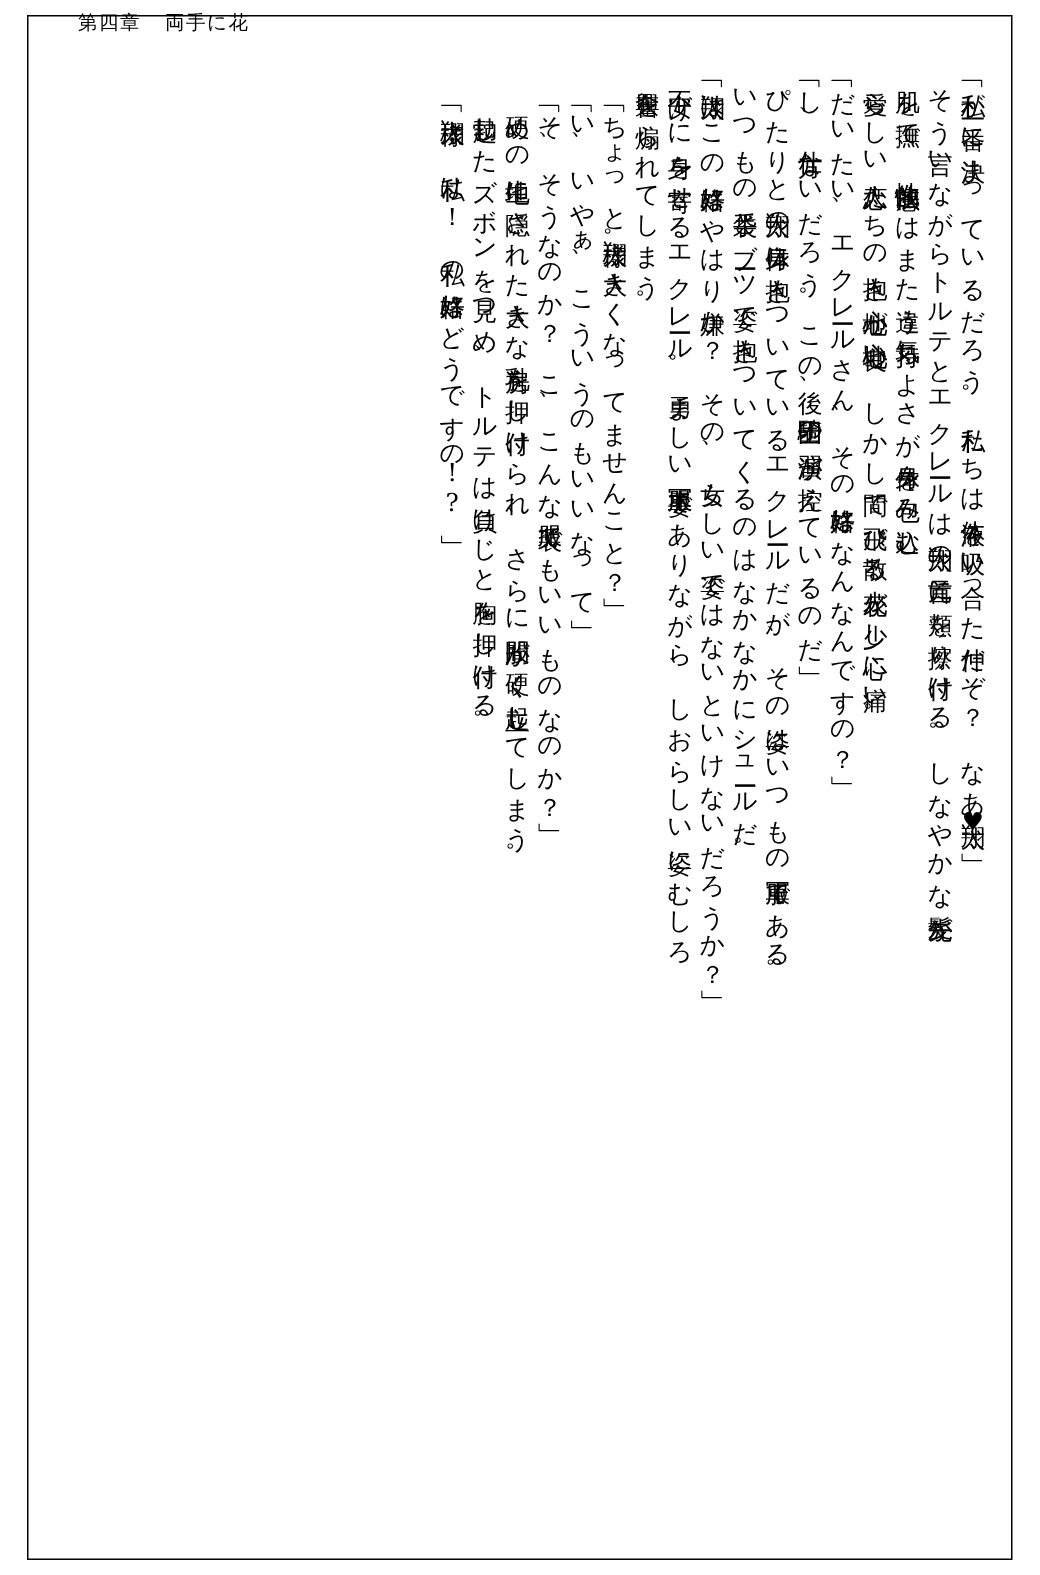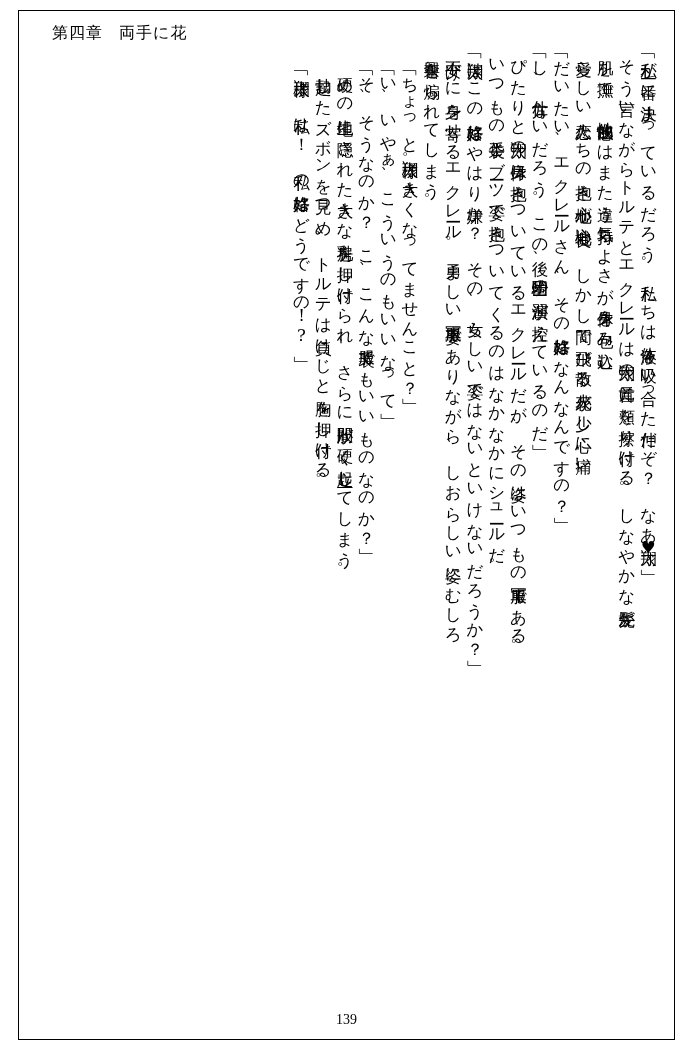--- a/index.html
+++ b/index.html
@@ -26,23 +26,23 @@
     position: absolute;
     left: 18px;
     top: 10px;
     width: 657px;
     height: 1030px;
     border: 1px solid #000;
     box-sizing: border-box;
   }
   .chapter-header {
     position: absolute;
-    top: 23px;
+    top: 6px;
     left: 52px;
-    font-size: 16px;
+    font-size: 13px;
     letter-spacing: 1px;
     white-space: nowrap;
   }
   .chapter-header .num {
     margin-right: 16px;
   }
   .body-area {
     position: absolute;
     top: 48px;
     left: 36px;
@@ -100,14 +100,13 @@
     <div class="vline">不安げに身を寄せるエクレール。勇ましい軍服姿でありながら、しおらしい姿にむしろ</div>
     <div class="vline">興奮を煽られてしまう。</div>
     <div class="vline indent">「ちょっと翔太様。大きくなってませんこと？」</div>
     <div class="vline indent">「い、いやぁ、こういうのもいいなって」</div>
     <div class="vline indent">「そ、そうなのか？　こ、こんな服装でもいいものなのか？」</div>
     <div class="vline indent">硬めの生地に隠された大きな乳房を押し付けられ、さらに股間が硬く起立してしまう。</div>
     <div class="vline indent">勃起したズボンを見つめ、トルテは負けじと胸を押し付ける。</div>
     <div class="vline indent">「翔太様！　私は！　私の格好はどうですの!?」</div>
   </div>
 
-  <div class="page-number">139</div>
 </div>
 
 </body></html>

